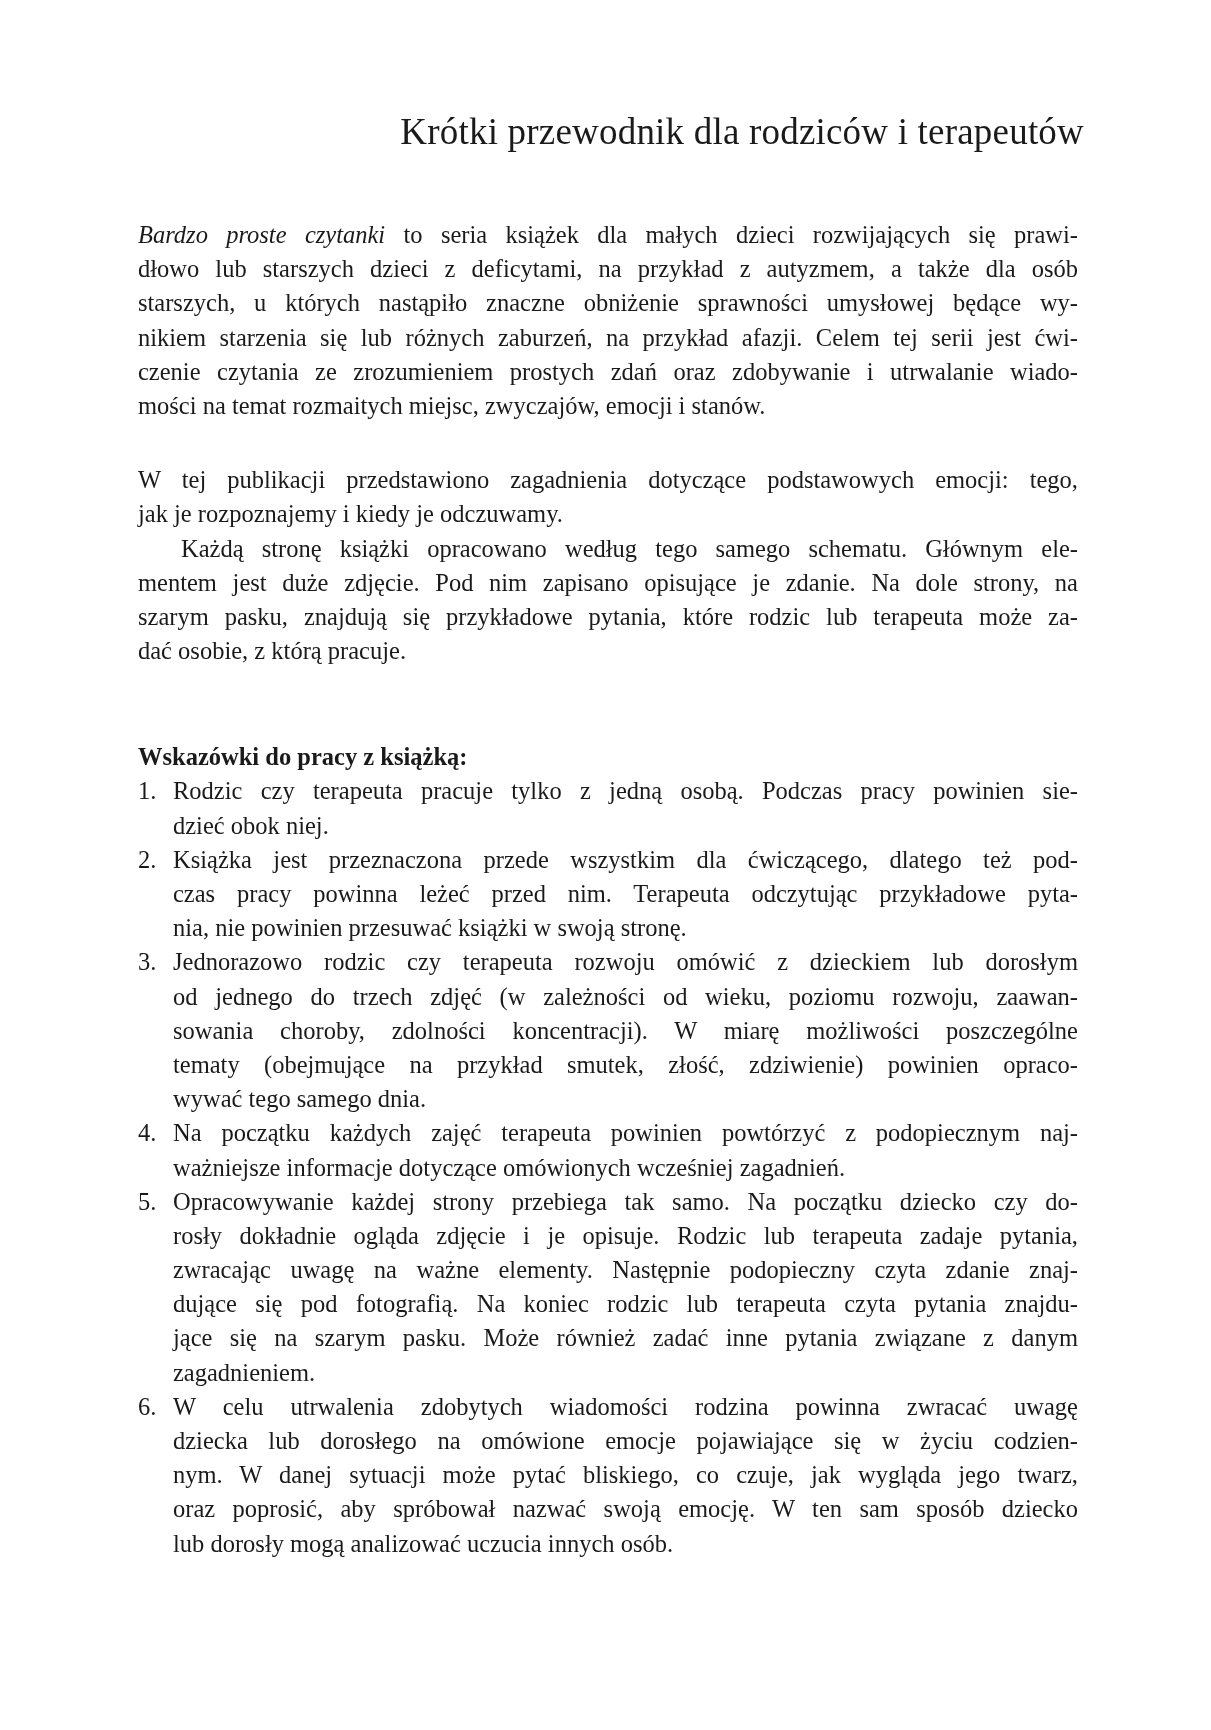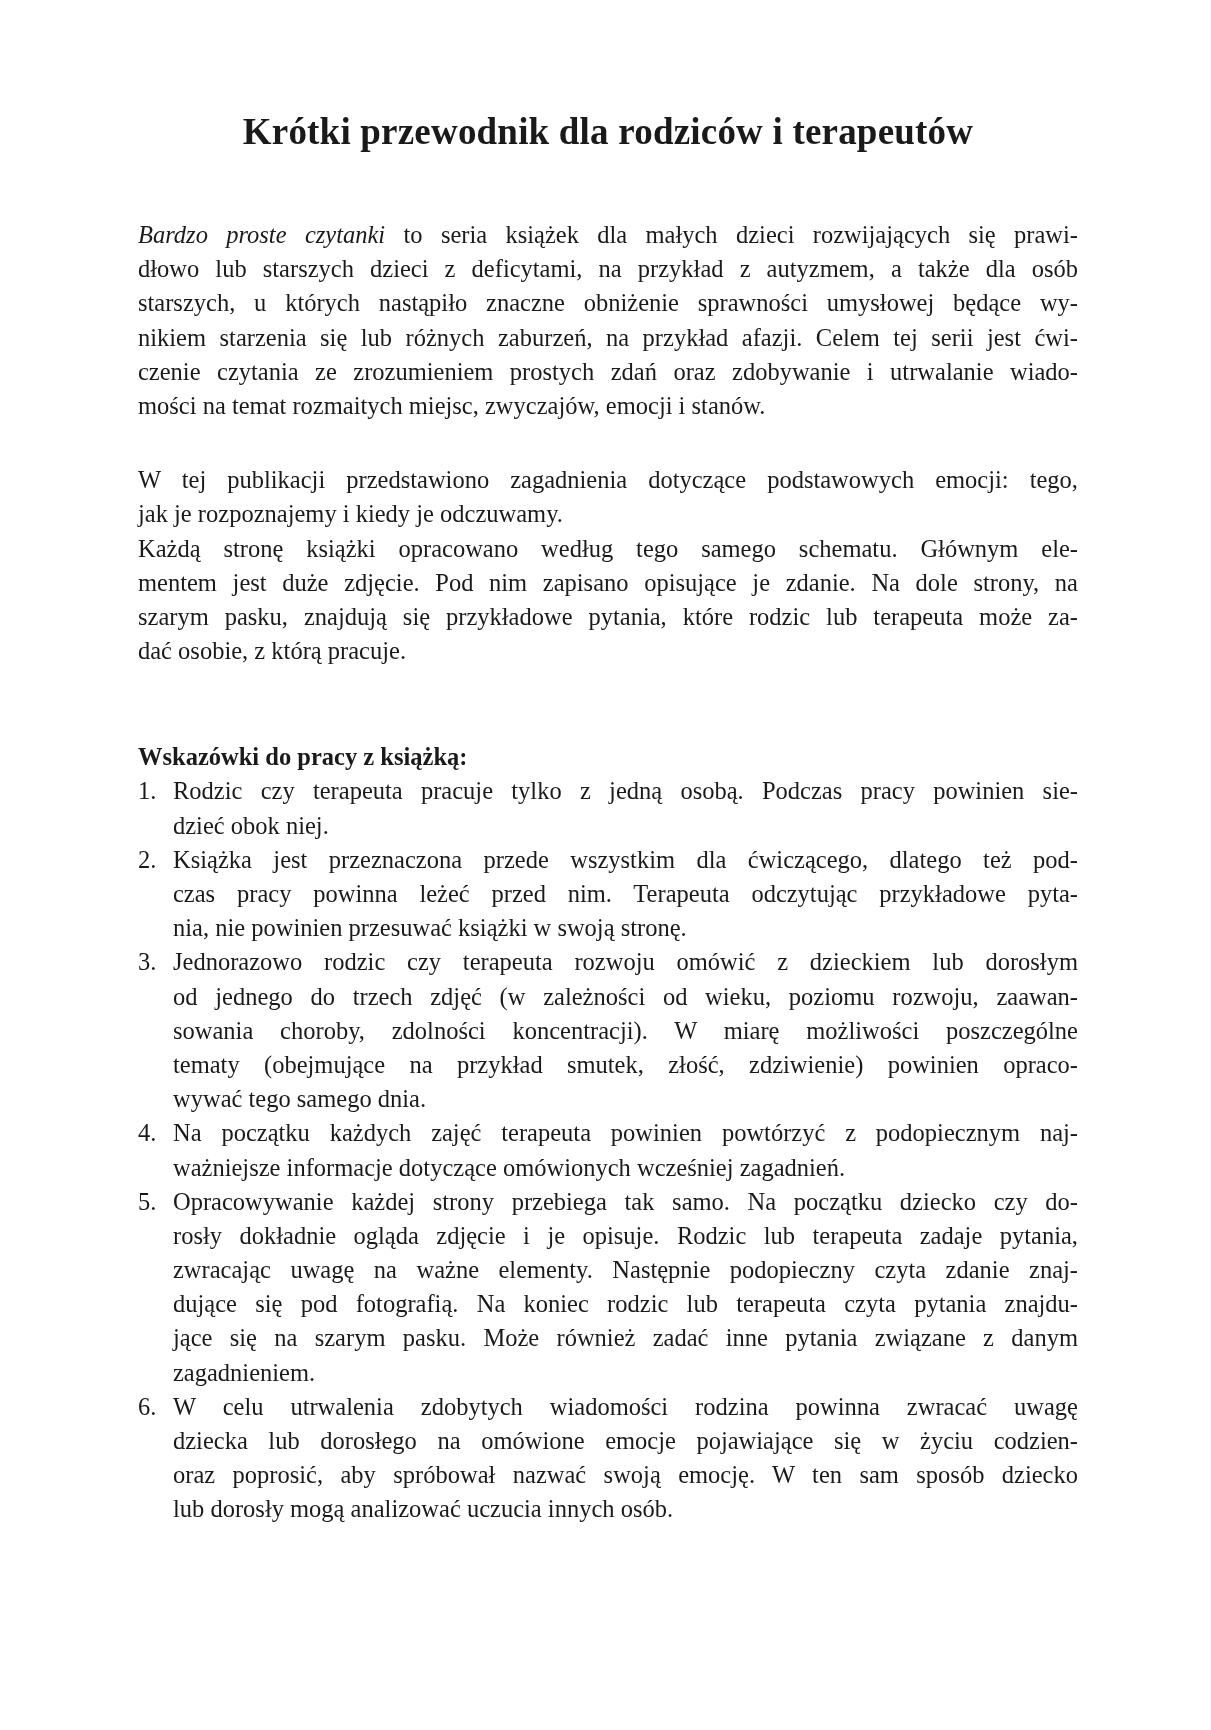--- a/index.html
+++ b/index.html
@@ -12,26 +12,26 @@
     color: #1a1a1a;
   }
   .page {
     position: absolute;
     left: 138px;
     top: 0;
     width: 940px;
   }
   h1.title {
     position: absolute;
-    left: 0;
+    left: 6px;
     top: 110px;
     width: 940px;
     margin: 0;
-    text-align: center;
-    font-weight: bold;
+    text-align: right;
+    font-weight: normal;
     font-size: 37px;
     letter-spacing: 0.2px;
     color: #1a1a1a;
   }
   .body-text {
     position: absolute;
     left: 0;
     top: 218px;
     width: 940px;
     font-size: 24.5px;
@@ -83,21 +83,21 @@
           <span class="line"><span>starszych, u których nastąpiło znaczne obniżenie sprawności umysłowej będące wy-</span></span>
           <span class="line"><span>nikiem starzenia się lub różnych zaburzeń, na przykład afazji. Celem tej serii jest ćwi-</span></span>
           <span class="line"><span>czenie czytania ze zrozumieniem prostych zdań oraz zdobywanie i utrwalanie wiado-</span></span>
           <span class="line last"><span>mości na temat rozmaitych miejsc, zwyczajów, emocji i stanów.</span></span>
         </div>
         <div class="para">
           <span class="line" style="padding-left: 0px; margin-top: 40px;"><span>W tej publikacji przedstawiono zagadnienia dotyczące podstawowych emocji: tego,</span></span>
           <span class="line last"><span>jak je rozpoznajemy i kiedy je odczuwamy.</span></span>
         </div>
         <div class="para">
-          <span class="line" style="padding-left: 0px;"><span>Każdą stronę książki opracowano według tego samego schematu. Głównym ele-</span></span>
+          <span class="line" style="padding-left: 0px; margin-left: 43px;"><span>Każdą stronę książki opracowano według tego samego schematu. Głównym ele-</span></span>
           <span class="line"><span>mentem jest duże zdjęcie. Pod nim zapisano opisujące je zdanie. Na dole strony, na</span></span>
           <span class="line"><span>szarym pasku, znajdują się przykładowe pytania, które rodzic lub terapeuta może za-</span></span>
           <span class="line last"><span>dać osobie, z którą pracuje.</span></span>
         </div>
       </div>
     <div class="gap"></div>
     <div class="heading">Wskazówki do pracy z książką:</div>
     <ol class="guide" id="guide">
         <li>
           <span class="num">1.</span>
@@ -129,18 +129,19 @@
           <span class="line">rosły dokładnie ogląda zdjęcie i je opisuje. Rodzic lub terapeuta zadaje pytania,</span>
           <span class="line">zwracając uwagę na ważne elementy. Następnie podopieczny czyta zdanie znaj-</span>
           <span class="line">dujące się pod fotografią. Na koniec rodzic lub terapeuta czyta pytania znajdu-</span>
           <span class="line">jące się na szarym pasku. Może również zadać inne pytania związane z danym</span>
           <span class="line last">zagadnieniem.</span>
         </li>
         <li>
           <span class="num">6.</span>
           <span class="line">W celu utrwalenia zdobytych wiadomości rodzina powinna zwracać uwagę</span>
           <span class="line">dziecka lub dorosłego na omówione emocje pojawiające się w życiu codzien-</span>
+          <span class="line">nym. W danej sytuacji może pytać bliskiego, co czuje, jak wygląda jego twarz,</span>
           <span class="line">oraz poprosić, aby spróbował nazwać swoją emocję. W ten sam sposób dziecko</span>
           <span class="line last">lub dorosły mogą analizować uczucia innych osób.</span>
         </li>
       </ol>
   </div>
 </div>
 
 </body></html>

